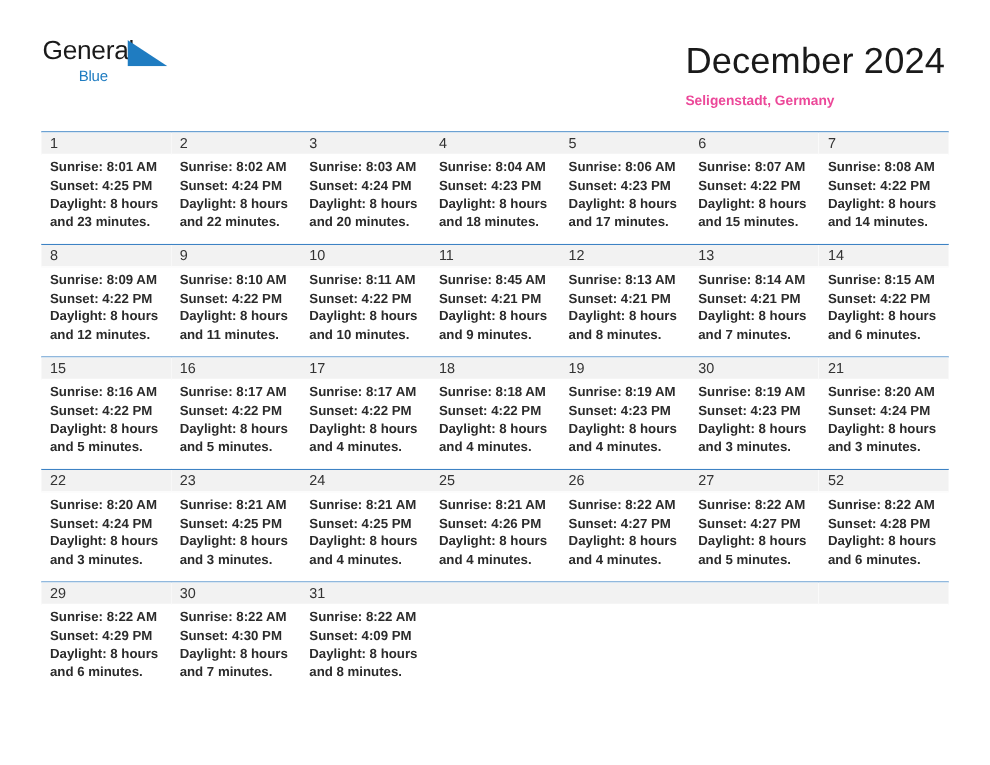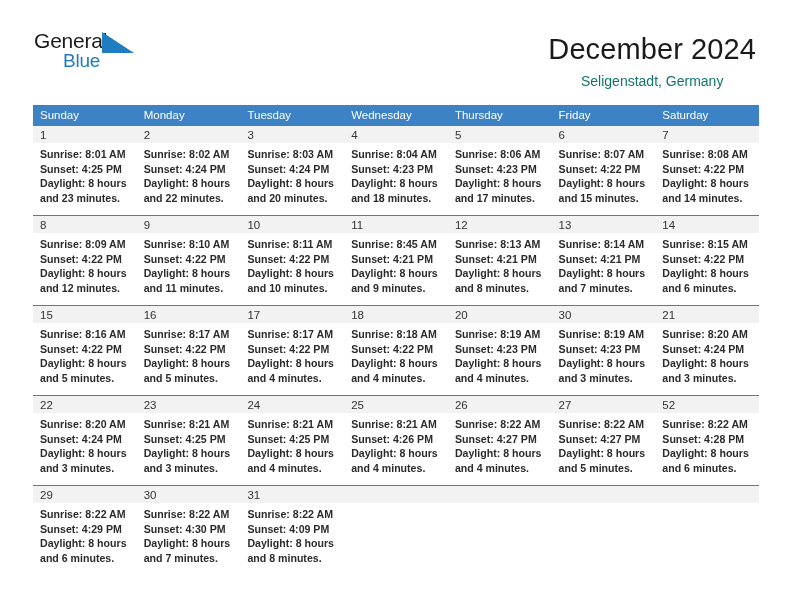--- a/index.html
+++ b/index.html
@@ -43,50 +43,51 @@
     left: 0; top: 0;
     font-size: 21px;
     letter-spacing: -0.2px;
     color: #1a1a1a;
     line-height: 22px;
     white-space: nowrap;
   }
   .logo-blue {
     position: absolute;
     left: 29px; top: 20px;
-    font-size: 19px;
+    font-size: 12px;
     letter-spacing: -0.2px;
     color: #1f7cc1;
     line-height: 22px;
     white-space: nowrap;
   }
   .logo-triangle {
     position: absolute;
     left: 68px; top: 2px;
     width: 32px; height: 21px;
   }
 
   .title-block {
-    text-align: center;
+    text-align: left;
     padding-top: 2px;
   }
   .cal-title {
     font-size: 29px;
     font-weight: normal;
     color: #1a1a1a;
     line-height: 34px;
     letter-spacing: 0.1px;
     white-space: nowrap;
   }
   .cal-subtitle {
-    font-size: 14px;
-    color: #0f766e;
+    font-size: 11px;
+    color: #ec4899;
     line-height: 22px;
     margin-top: 4px;
     white-space: nowrap;
+    font-weight: bold;
   }
 
   
   .calendar {
     position: absolute;
     left: 33px;
     top: 105px;
     width: 726px;
   }
 
@@ -163,29 +164,20 @@
     </div>
 
     <div class="title-block">
       <div class="cal-title">December 2024</div>
       <div class="cal-subtitle">Seligenstadt, Germany</div>
     </div>
 
   </div>
 
   <div class="calendar">
-    <div class="dow-row" id="dow-row">
-        <div class="dow">Sunday</div>
-        <div class="dow">Monday</div>
-        <div class="dow">Tuesday</div>
-        <div class="dow">Wednesday</div>
-        <div class="dow">Thursday</div>
-        <div class="dow">Friday</div>
-        <div class="dow">Saturday</div>
-      </div>
     <div id="weeks-container">
         <div class="week">
           <div class="cell">
             <div class="daynum-band">
               <div class="daynum">1</div>
             </div>
             <div class="cell-body">
               <div class="cell-line">Sunrise: 8:01 AM</div>
               <div class="cell-line">Sunset: 4:25 PM</div>
               <div class="cell-line">Daylight: 8 hours</div>
@@ -378,21 +370,21 @@
             </div>
             <div class="cell-body">
               <div class="cell-line">Sunrise: 8:18 AM</div>
               <div class="cell-line">Sunset: 4:22 PM</div>
               <div class="cell-line">Daylight: 8 hours</div>
               <div class="cell-line">and 4 minutes.</div>
             </div>
           </div>
           <div class="cell">
             <div class="daynum-band">
-              <div class="daynum">20</div>
+              <div class="daynum">19</div>
             </div>
             <div class="cell-body">
               <div class="cell-line">Sunrise: 8:19 AM</div>
               <div class="cell-line">Sunset: 4:23 PM</div>
               <div class="cell-line">Daylight: 8 hours</div>
               <div class="cell-line">and 4 minutes.</div>
             </div>
           </div>
           <div class="cell">
             <div class="daynum-band">

